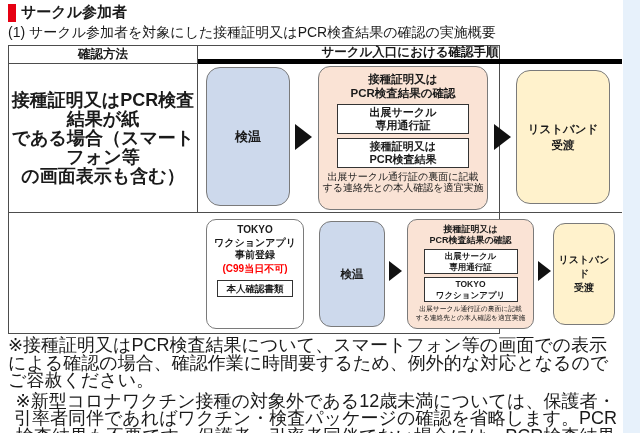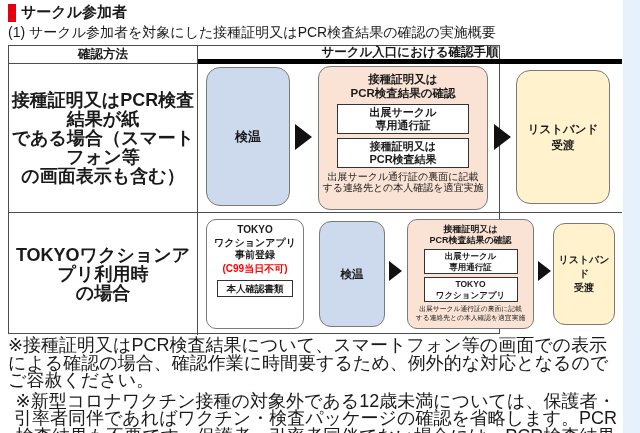--- a/index.html
+++ b/index.html
@@ -92,22 +92,20 @@
         <div class="v-item pre">接種証明又は
 PCR検査結果</div>
         <div class="v1-note pre">出展サークル通行証の裏面に記載
 する連絡先との本人確認を適宜実施</div>
       </div>
       <div class="arrow arrow-lg a1b"></div>
       <div class="fbox wrist1 flex-center pre box-cream" style="background: rgb(255, 242, 204);">リストバンド
 受渡</div>
     </div>
 
-    <div class="cell method-cell m2">TOKYOワクションアプリ利用時
-の場合</div>
 
     <div class="cell p2">
       <div class="fbox prereg">
         <div class="p-title pre">TOKYO
 ワクションアプリ
 事前登録</div>
         <div class="p-warn warn-red" style="color: rgb(255, 0, 0);">(C99当日不可)</div>
         <div class="p-item">本人確認書類</div>
       </div>
       <div class="fbox temp2 flex-center box-blue" style="background: rgb(205, 217, 236);">検温</div>

